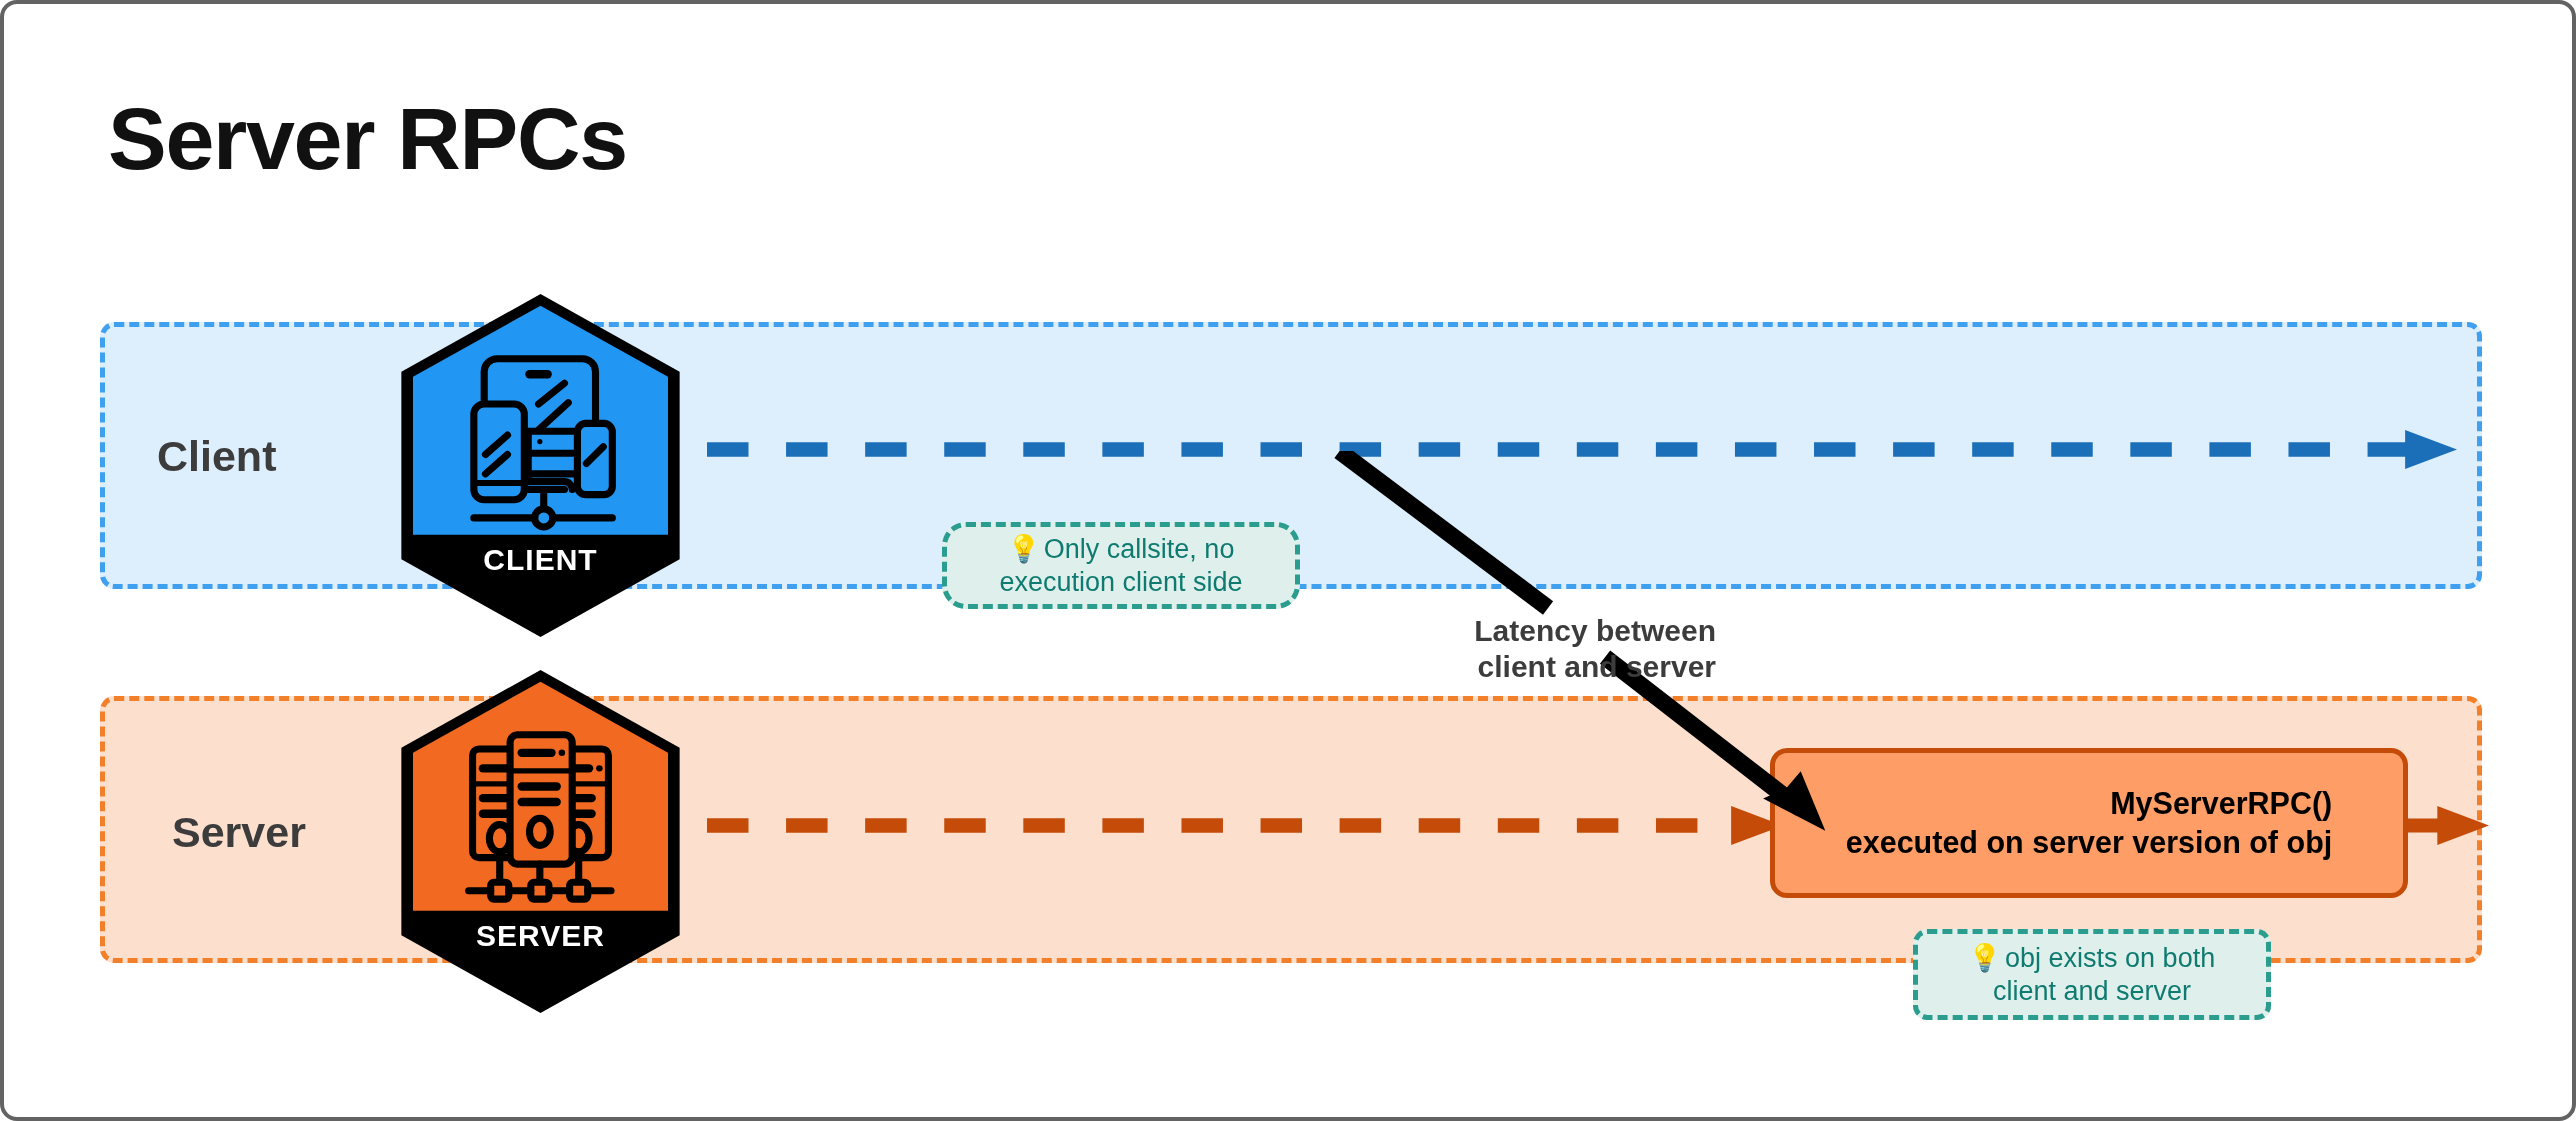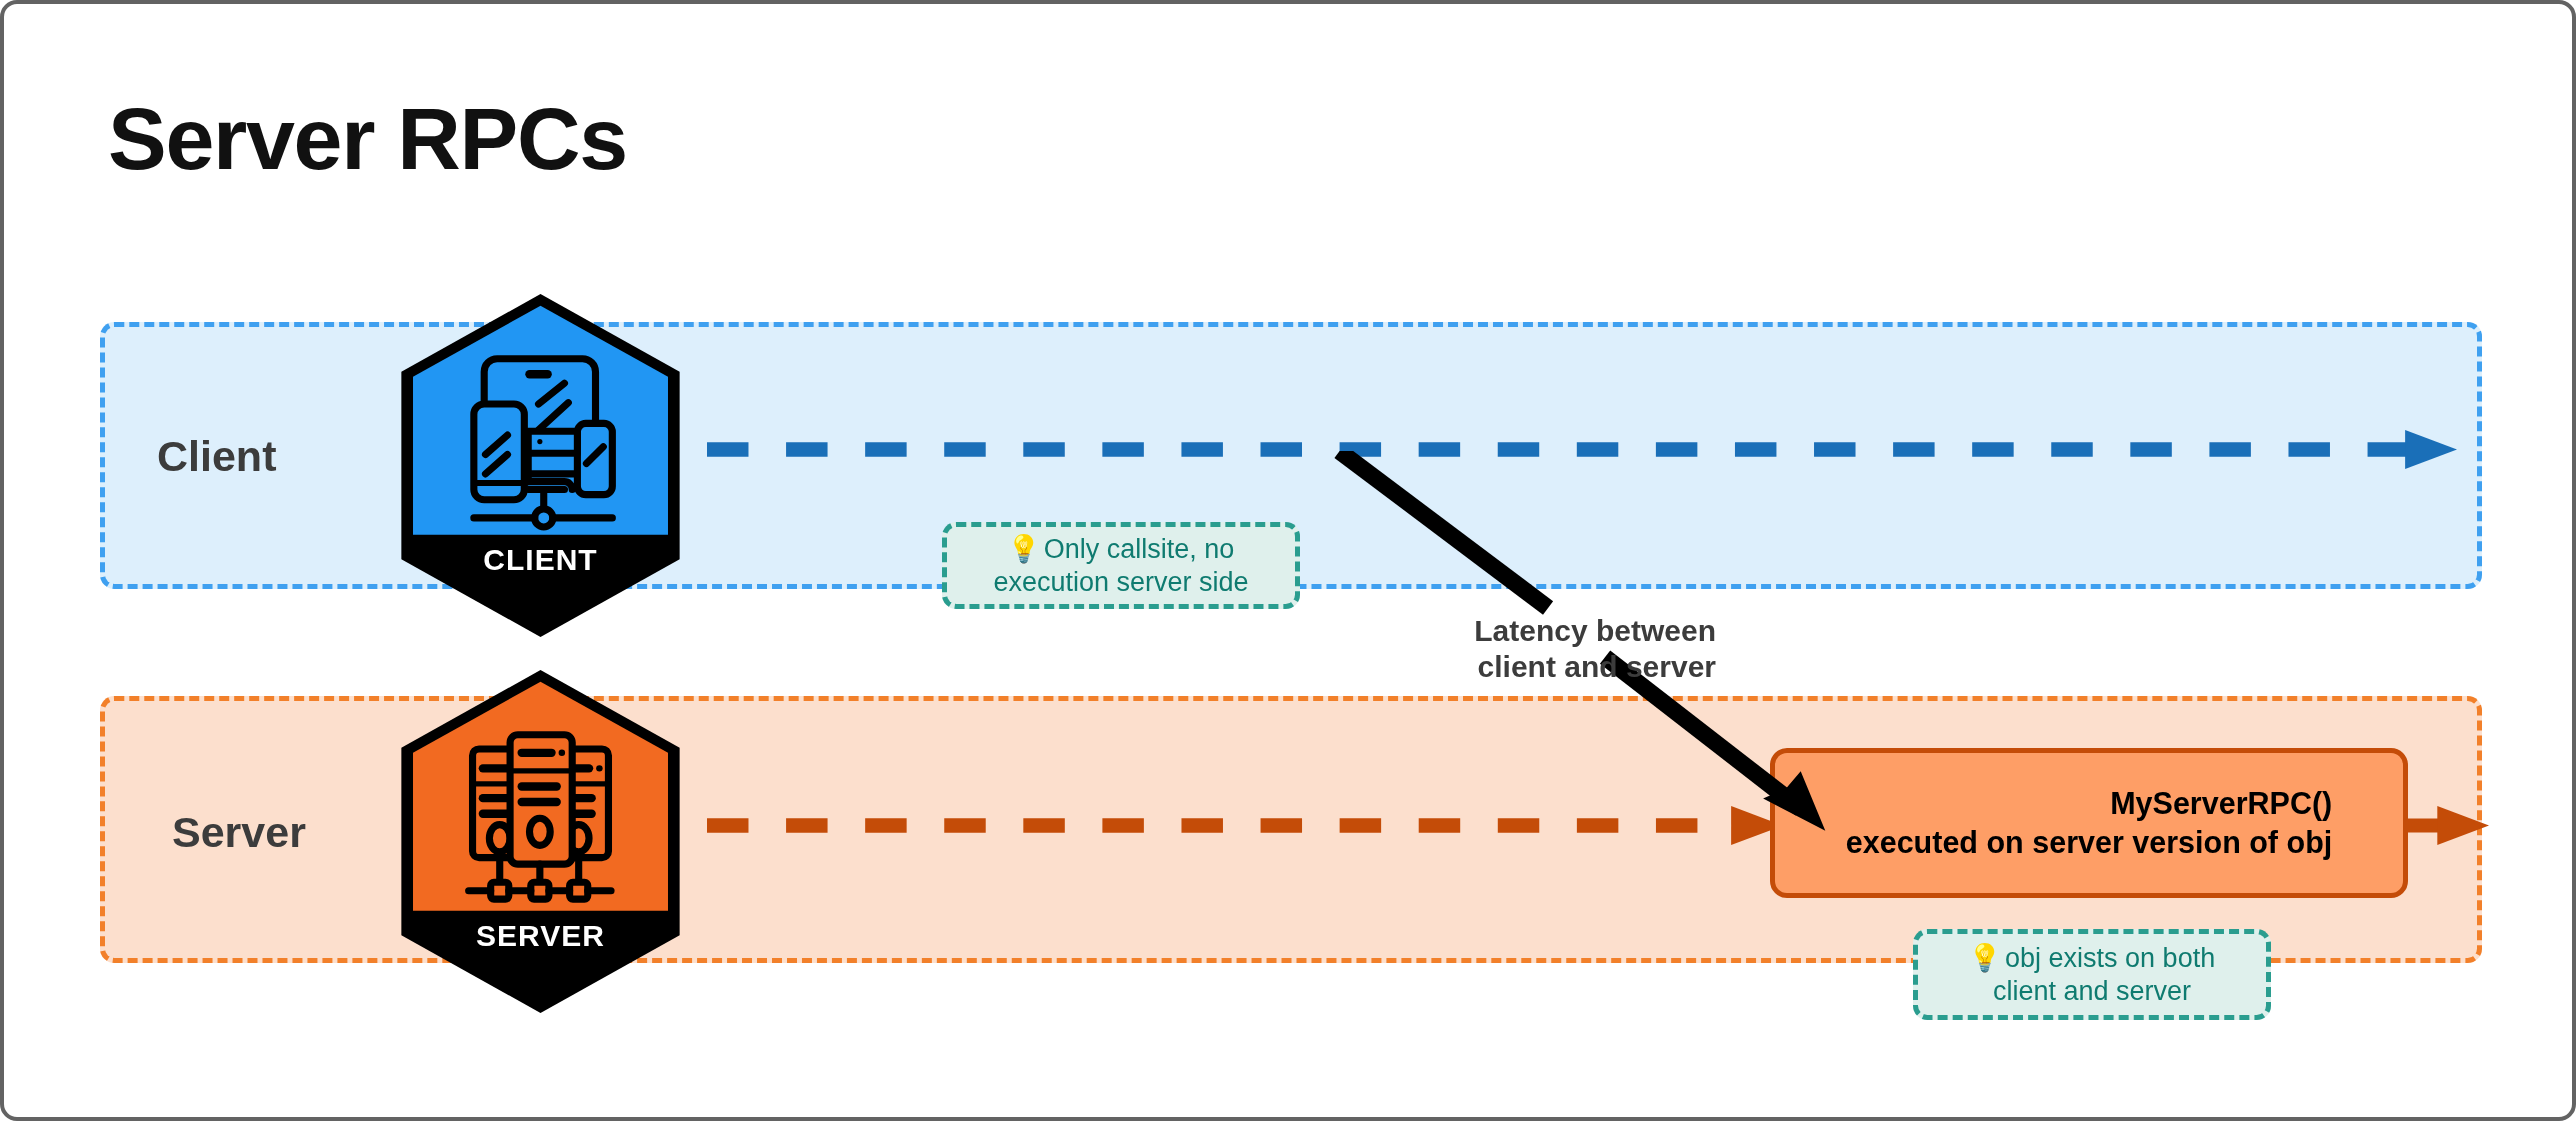--- a/index.html
+++ b/index.html
@@ -138,21 +138,21 @@
     border-radius: 14.3px;
     display: flex;
     align-items: center;
     justify-content: center;
     text-align: center;
     color: #0f7b70;
     font-size: 27px;
     line-height: 1.22;
     padding: 6.5px 11.7px;
   }
-  #note-client { left: 938px; top: 518px; width: 358px; height: 87px; }
+  #note-client { left: 938px; top: 518px; width: 358px; height: 87px; border-radius: 24px; }
   #note-server { left: 1909px; top: 925px; width: 358px; height: 91px; }
   .note .bulb { margin-right: 2.6px; }
 
   
   #latency-arrow {
     position: absolute;
     left: 1329px;
     top: 447px;
     width: 583px;
     height: 402px;
@@ -218,21 +218,21 @@
         <line x1="112" y1="346" x2="206" y2="346"></line>
         <line x1="234" y1="346" x2="326" y2="346"></line>
       </g>
     </svg>
     <div class="hex-caption" id="caption-client">CLIENT</div>
   </div>
 
   <div class="note" id="note-client">
     <span>
       <span class="bulb">💡</span><span>Only callsite, no</span><br>
-      <span>execution server side</span>
+      <span>execution client side</span>
     </span>
   </div>
 
   <div class="lane" id="lane-server"></div>
   <div class="lane-label" id="lane-label-server">Server</div>
 
   <div class="flow-arrow" style="left:703px; top:802px;">
     <svg width="1076" height="39" viewBox="0 0 1660 60">
       <line x1="0" y1="30" x2="1600" y2="30" stroke="#c44c08" stroke-width="22" stroke-dasharray="64 58" stroke-linecap="butt"></line>
       <polygon points="1580,0 1660,30 1580,60" fill="#c44c08"></polygon>

